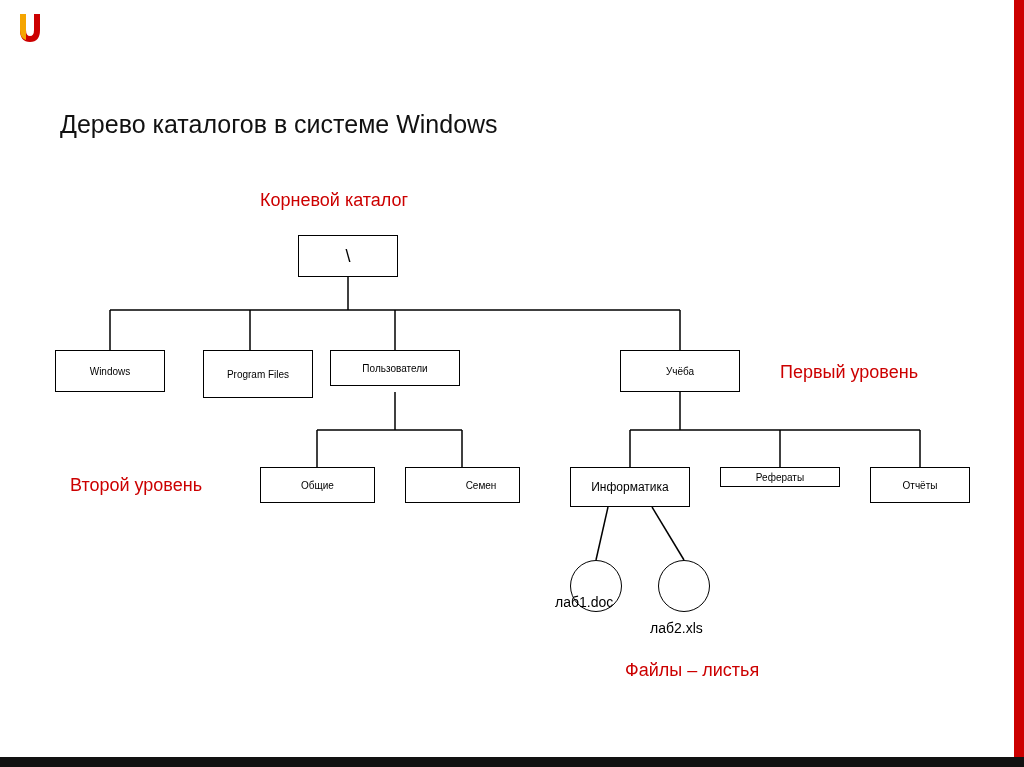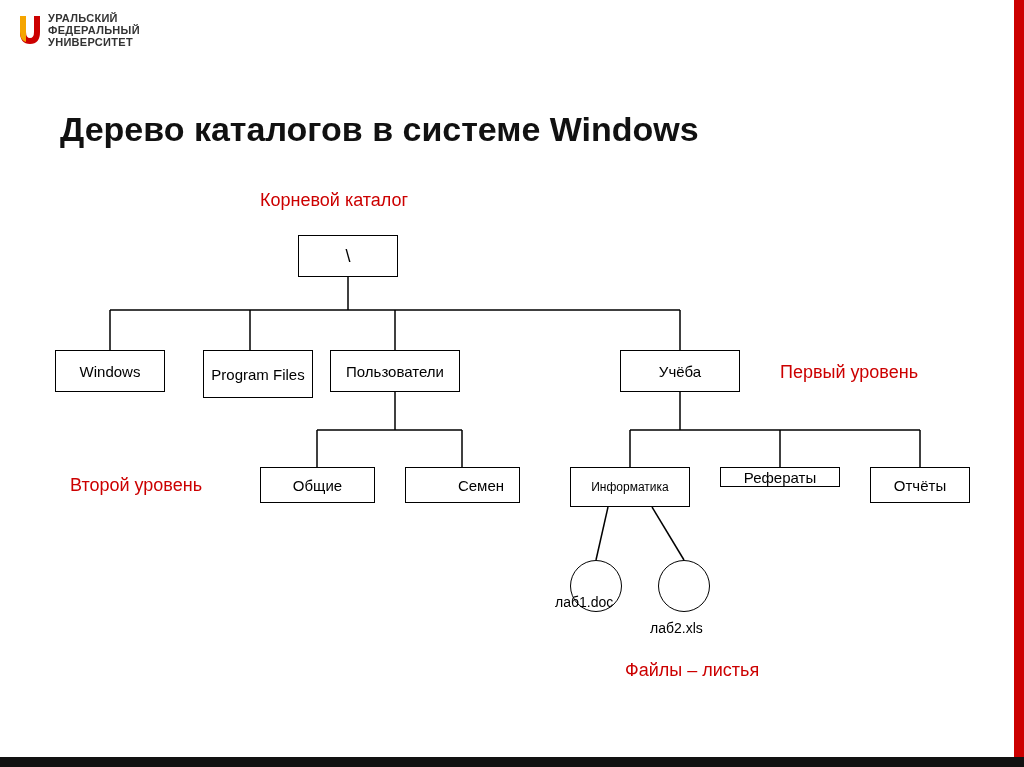--- a/index.html
+++ b/index.html
@@ -27,43 +27,43 @@
     position: absolute;
     top: 12px; left: 18px;
     display: flex; align-items: center;
     gap: 6px;
   }
   .logo-mark { width: 24px; height: 32px; }
   .logo-text { font-size: 11px; line-height: 1.1; color: #333; text-transform: uppercase; font-weight: 600; letter-spacing: .3px;}
   .title {
     position: absolute;
     top: 110px; left: 60px;
-    font-size: 34px; font-weight: 700; color: #111;
+    font-size: 25px; font-weight: 400; color: #111;
   }
   .label-red { color: #c00; font-size: 18px; position: absolute; }
   .label-root { top: 190px; left: 260px; }
   .label-first { top: 362px; left: 780px; }
   .label-second { top: 475px; left: 70px; text-align: right; }
   .label-files { top: 660px; left: 625px; }
 
   .box {
     position: absolute;
     border: 1.5px solid #000;
     background: #fff;
-    font-size: 15px;
+    font-size: 10px;
     text-align: center;
     display: flex;
     align-items: center;
     justify-content: center;
     padding: 4px 6px;
   }
   .box-root { top: 235px; left: 298px; width: 100px; height: 42px; font-size: 18px;}
   .box-win   { top: 350px; left: 55px;  width: 110px; height: 42px; }
   .box-pf    { top: 350px; left: 195px; width: 110px; height: 48px; margin-left: 8px; }
-  .box-users { top: 350px; left: 330px; width: 130px; height: 42px; }
+  .box-users { top: 350px; left: 330px; width: 130px; height: 36px; }
   .box-study { top: 350px; left: 620px; width: 120px; height: 42px; }
 
   .box-common { top: 467px; left: 260px; width: 115px; height: 36px; }
   .box-semen  { top: 467px; left: 405px; width: 115px; height: 36px; padding-left: 43px; }
   .box-inf    { top: 467px; left: 570px; width: 120px; height: 40px; font-size:12px;}
   .box-refs   { top: 467px; left: 720px; width: 120px; height: 20px; }
   .box-reps   { top: 467px; left: 870px; width: 100px; height: 36px; }
 
   .circ {
     position: absolute;
@@ -88,25 +88,20 @@
 <body>
 
 <div class="right-stripe"></div>
 <div class="bottom-stripe"></div>
 
 <div class="logo">
   <svg class="logo-mark" viewBox="0 0 24 32">
     <path d="M2 2 L2 18 Q2 30 12 30 Q22 30 22 18 L22 2 L16 2 L16 18 Q16 24 12 24 Q8 24 8 18 L8 2 Z" fill="#c00"></path>
     <path d="M2 2 L2 18 Q2 26 8 28 L8 18 L8 2 Z" fill="#f5a500"></path>
   </svg>
-  <div class="logo-text">
-    <div>Уральский</div>
-    <div>федеральный</div>
-    <div>университет</div>
-  </div>
 </div>
 
 <div class="title">Дерево каталогов в системе Windows</div>
 
 <div class="label-red label-root">Корневой каталог</div>
 <div class="label-red label-first">Первый уровень</div>
 <div class="label-red label-second">Второй уровень</div>
 <div class="label-red label-files">Файлы – листья</div>
 
 <div class="box box-root">\</div>

